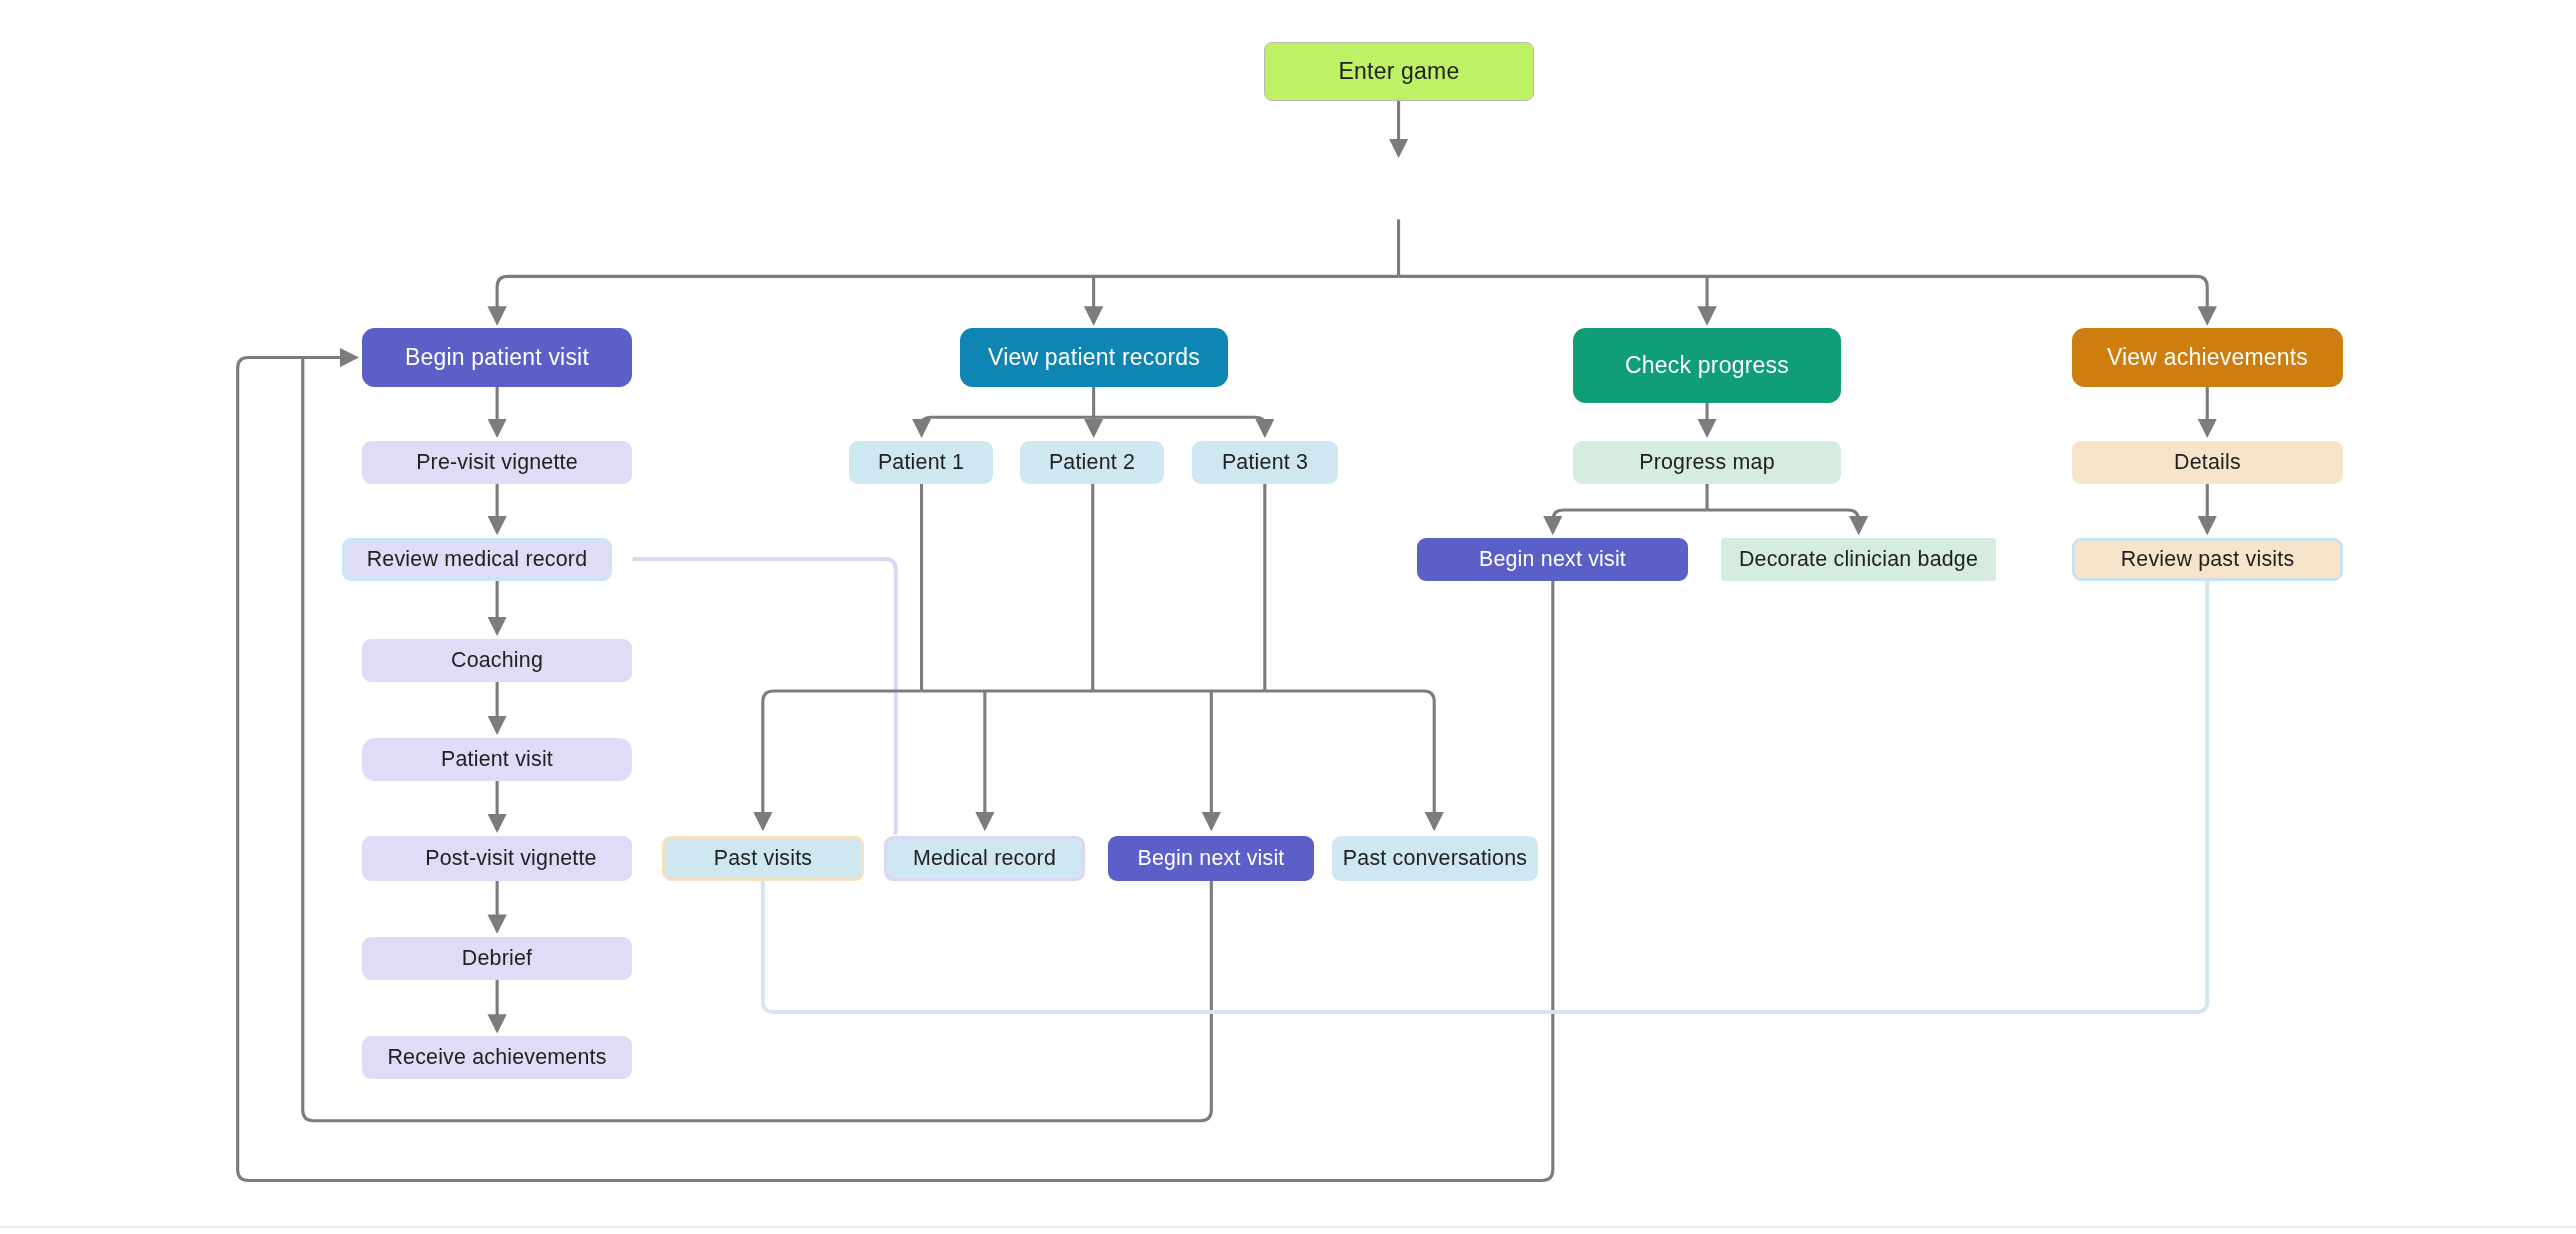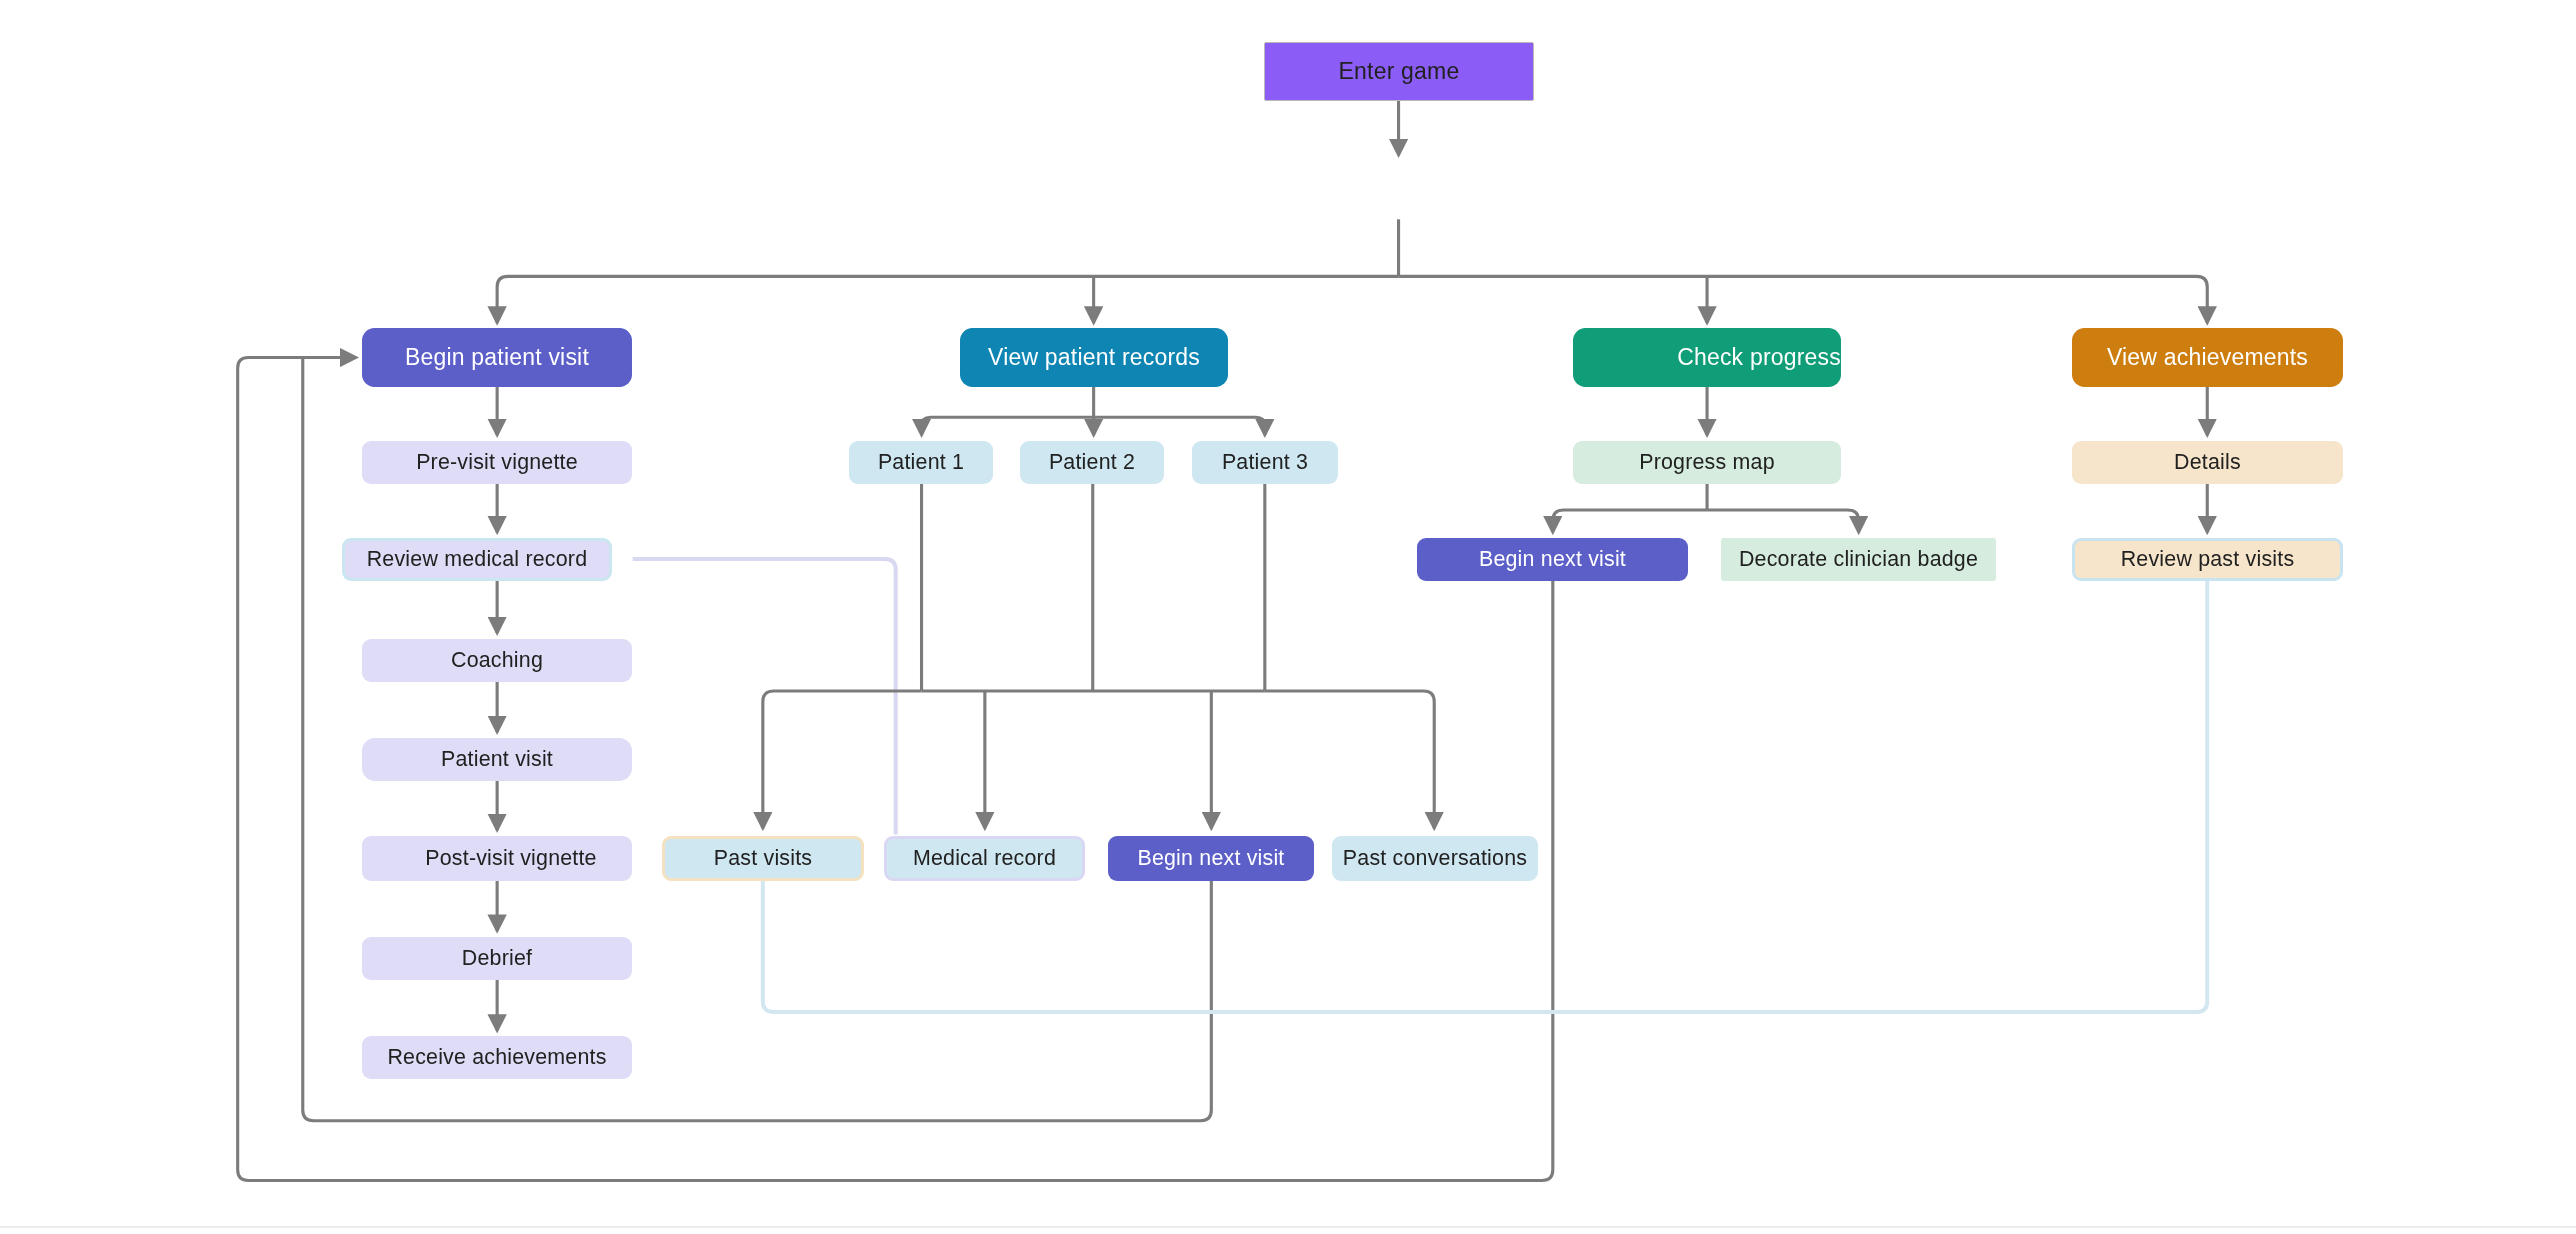--- a/index.html
+++ b/index.html
@@ -63,30 +63,30 @@
       <path d="M 1033 775 L 1418 775" fill="none" stroke="#7c7c7c" stroke-width="3.5" stroke-linecap="butt"></path>
       <path d="M 1033 775 L 867 775 Q 855 775 855 787 L 855 929" fill="none" stroke="#7c7c7c" stroke-width="3.5" stroke-linecap="butt" marker-end="url(#arrow-gray)"></path>
       <path d="M 1418 775 L 1596 775 Q 1608 775 1608 787 L 1608 929" fill="none" stroke="#7c7c7c" stroke-width="3.5" stroke-linecap="butt" marker-end="url(#arrow-gray)"></path>
       <path d="M 1104 775 L 1104 929" fill="none" stroke="#7c7c7c" stroke-width="3.5" stroke-linecap="butt" marker-end="url(#arrow-gray)"></path>
       <path d="M 1358 775 L 1358 929" fill="none" stroke="#7c7c7c" stroke-width="3.5" stroke-linecap="butt" marker-end="url(#arrow-gray)"></path>
       <path d="M 1358 987 L 1358 1245 Q 1358 1257 1346 1257 L 351 1257 Q 339 1257 339 1245 L 339 401" fill="none" stroke="#7c7c7c" stroke-width="3.5" stroke-linecap="butt"></path>
       <path d="M 1741 651 L 1741 1312 Q 1741 1324 1729 1324 L 278 1324 Q 266 1324 266 1312 L 266 413 Q 266 401 278 401 L 399 401" fill="none" stroke="#7c7c7c" stroke-width="3.5" stroke-linecap="butt" marker-end="url(#arrow-gray)"></path>
       <path d="M 855 987 L 855 1123 Q 855 1135 867 1135 L 2463 1135 Q 2475 1135 2475 1123 L 2475 650" fill="none" stroke="#d3e7f1" stroke-width="4.5" stroke-linecap="butt"></path>
     </svg>
   <div class="divider" id="bottom-divider" style="top: 1226px; background: rgb(236, 236, 236);"></div>
-<div class="node main" style="left: 1264px; top: 42px; width: 270px; height: 59px; border-radius: 2px; background: #8b5cf6; color: rgb(33, 33, 33); border: 1.8px solid rgb(185, 185, 185);">
+<div class="node main" style="left: 1264px; top: 42px; width: 270px; height: 59px; border-radius: 8px; background: #bef264; color: rgb(33, 33, 33); border: 1.8px solid rgb(185, 185, 185);">
       <span>Enter game</span>
     </div>
     <div class="node main" style="left: 362px; top: 328px; width: 270px; height: 59px; border-radius: 12.5px; background: rgb(91, 95, 199); color: rgb(255, 255, 255);">
       <span>Begin patient visit</span>
     </div>
     <div class="node main" style="left: 960px; top: 328px; width: 268px; height: 59px; border-radius: 12.5px; background: rgb(14, 133, 179); color: rgb(255, 255, 255);">
       <span>View patient records</span>
     </div>
-    <div class="node main" style="left: 1573px; top: 328px; width: 268px; height: 59px; border-radius: 12.5px; background: rgb(15, 158, 120); color: rgb(255, 255, 255); justify-content: flex-end;">
+    <div class="node main" style="left: 1573px; top: 328px; width: 268px; height: 75px; border-radius: 12.5px; background: rgb(15, 158, 120); color: rgb(255, 255, 255);">
       <span>Check progress</span>
     </div>
     <div class="node main" style="left: 2072px; top: 328px; width: 271px; height: 59px; border-radius: 12.5px; background: rgb(205, 126, 14); color: rgb(255, 255, 255);">
       <span>View achievements</span>
     </div>
     <div class="node child" style="left: 362px; top: 441px; width: 270px; height: 43px; border-radius: 9px; background: rgb(222, 220, 246); color: rgb(33, 33, 33); align-items: center;">
       <span>Pre-visit vignette</span>
     </div>
     <div class="node child" style="left: 342px; top: 538px; width: 270px; height: 43px; border-radius: 9px; background: rgb(222, 220, 246); color: rgb(33, 33, 33); border: 3.6px solid rgb(201, 230, 241);">
       <span>Review medical record</span>

